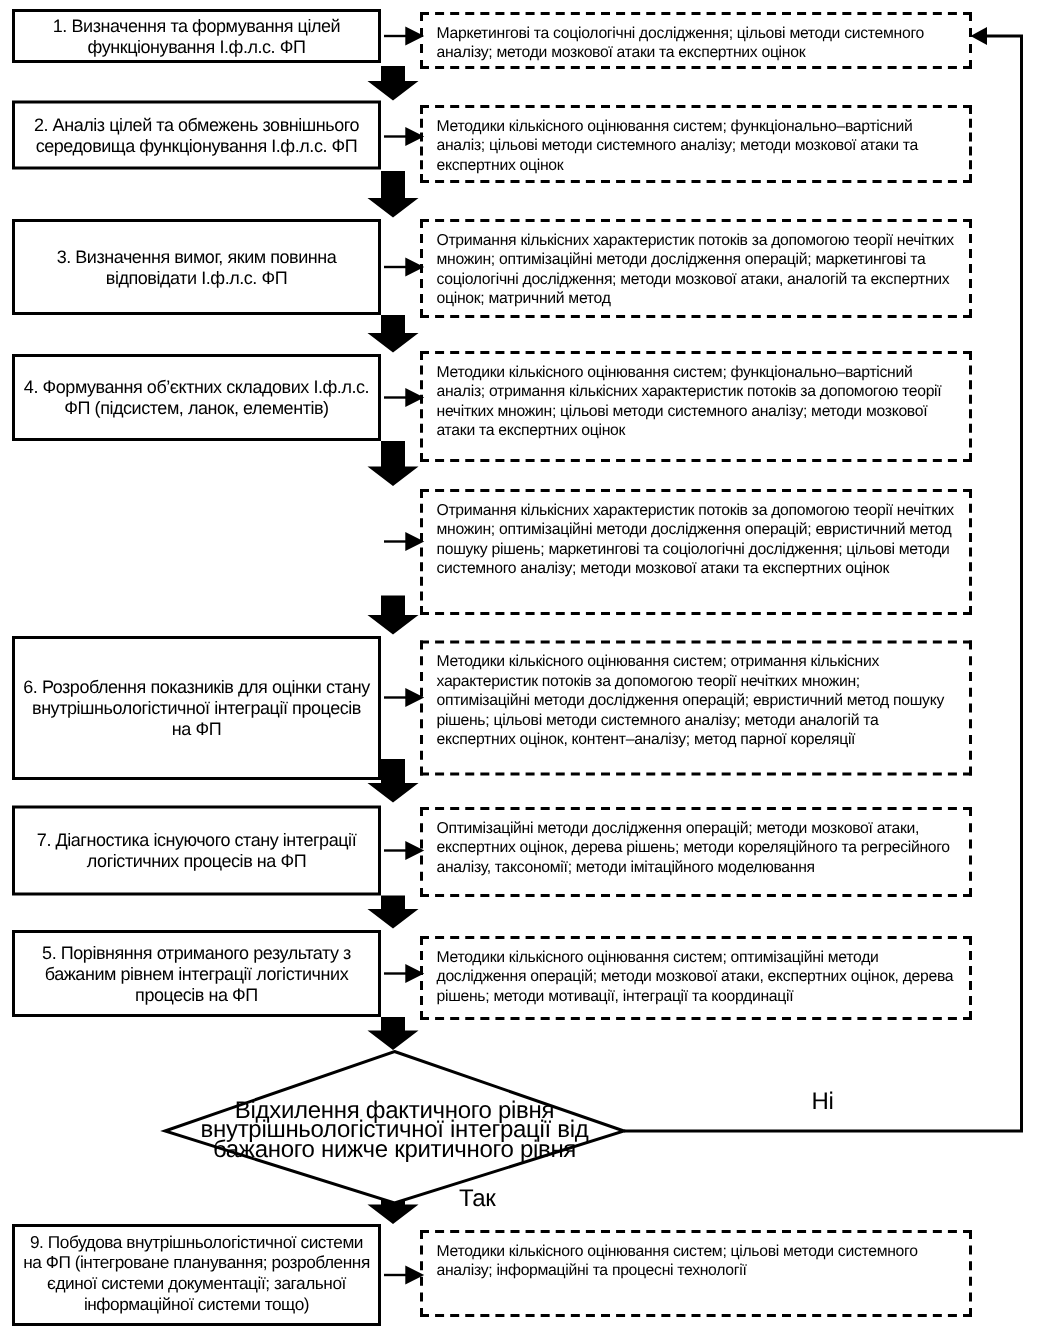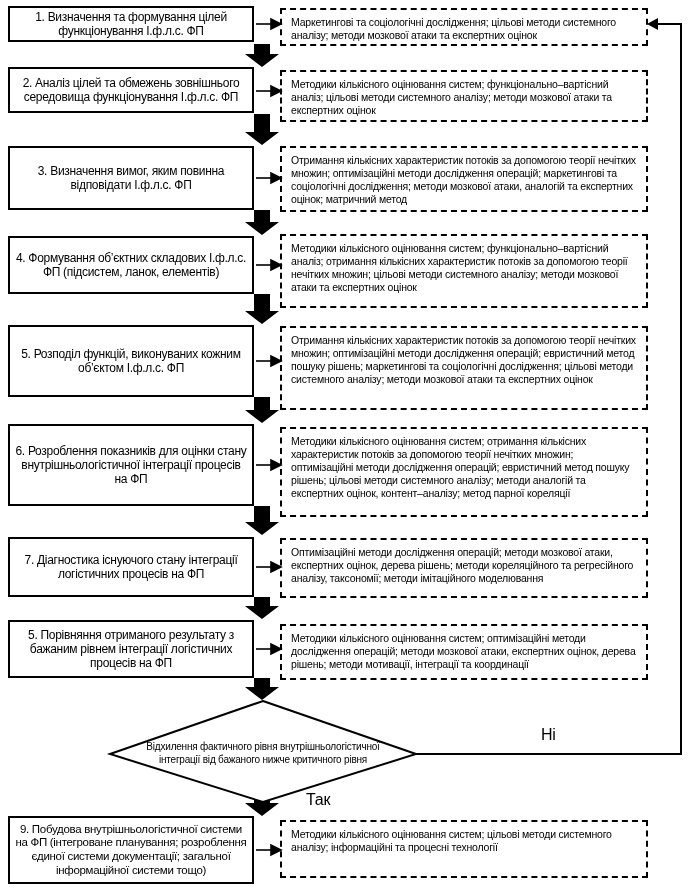--- a/index.html
+++ b/index.html
@@ -16,36 +16,35 @@
   }
   .rbox {
     position:absolute; left:280px; width:368px; box-sizing:border-box;
     border:2px dashed #000; background:#fff; z-index:1;
     font-size:10.5px; line-height:13px; letter-spacing:-0.2px;
     padding:6px 9px; display:flex; align-items:flex-start;
   }
   .diamond-text {
     position:absolute; left:130px; top:711px; width:266px; height:84px; z-index:3;
     display:flex; align-items:center; justify-content:center; text-align:center;
-    font-size:10px; line-height:13px; letter-spacing:-0.2px;
+    font-size:16px; line-height:13px; letter-spacing:-0.2px;
   }
   .lbl { position:absolute; z-index:3; font-size:16px; letter-spacing:-0.2px; }
   svg.wires { position:absolute; left:0; top:0; z-index:2; pointer-events:none; }
 </style>
 </head>
 <body>
 
 <div class="canvas">
 
   <div class="lbox" style="top:6px;height:36px;">1. Визначення та формування цілей функціонування І.ф.л.с. ФП</div>
   <div class="lbox" style="top:67px;height:46px;">2. Аналіз цілей та обмежень зовнішнього середовища функціонування І.ф.л.с. ФП</div>
   <div class="lbox" style="top:146px;height:64px;">3. Визначення вимог, яким повинна відповідати І.ф.л.с. ФП</div>
   <div class="lbox" style="top:236px;height:58px;">4. Формування об’єктних складових І.ф.л.с. ФП (підсистем, ланок, елементів)</div>
-  <div class="lbox" style="top:325px;height:72px;">5. Розподіл функцій, виконуваних кожним об’єктом І.ф.л.с. ФП</div>
-  <div class="lbox" style="top:424px;height:82px;">6. Розроблення показників для оцінки стану внутрішньологістичної інтеграції процесів на ФП</div>
+  <div class="lbox" style="top:424px;height:96px;">6. Розроблення показників для оцінки стану внутрішньологістичної інтеграції процесів на ФП</div>
   <div class="lbox" style="top:537px;height:60px;">7. Діагностика існуючого стану інтеграції логістичних процесів на ФП</div>
   <div class="lbox" style="top:620px;height:58px;">5. Порівняння отриманого результату з бажаним рівнем інтеграції логістичних процесів на ФП</div>
   <div class="lbox" style="top:816px;height:68px;font-size:11.5px;">9. Побудова внутрішньологістичної системи на ФП (інтегроване планування; розроблення єдиної системи документації; загальної інформаційної системи тощо)</div>
 
   <div class="rbox" style="top:8px;height:38px;">Маркетингові та соціологічні дослідження; цільові методи системного аналізу; методи мозкової атаки та експертних оцінок</div>
   <div class="rbox" style="top:70px;height:52px;">Методики кількісного оцінювання систем; функціонально–вартісний аналіз; цільові методи системного аналізу; методи мозкової атаки та експертних оцінок</div>
   <div class="rbox" style="top:146px;height:66px;">Отримання кількісних характеристик потоків за допомогою теорії нечітких множин; оптимізаційні методи дослідження операцій; маркетингові та соціологічні дослідження; методи мозкової атаки, аналогій та експертних оцінок; матричний метод</div>
   <div class="rbox" style="top:234px;height:74px;">Методики кількісного оцінювання систем; функціонально–вартісний аналіз; отримання кількісних характеристик потоків за допомогою теорії нечітких множин; цільові методи системного аналізу; методи мозкової атаки та експертних оцінок</div>
   <div class="rbox" style="top:326px;height:84px;">Отримання кількісних характеристик потоків за допомогою теорії нечітких множин; оптимізаційні методи дослідження операцій; евристичний метод пошуку рішень; маркетингові та соціологічні дослідження; цільові методи системного аналізу; методи мозкової атаки та експертних оцінок</div>
   <div class="rbox" style="top:538px;height:60px;">Оптимізаційні методи дослідження операцій; методи мозкової атаки, експертних оцінок, дерева рішень; методи кореляційного та регресійного аналізу, таксономії; методи імітаційного моделювання</div>

